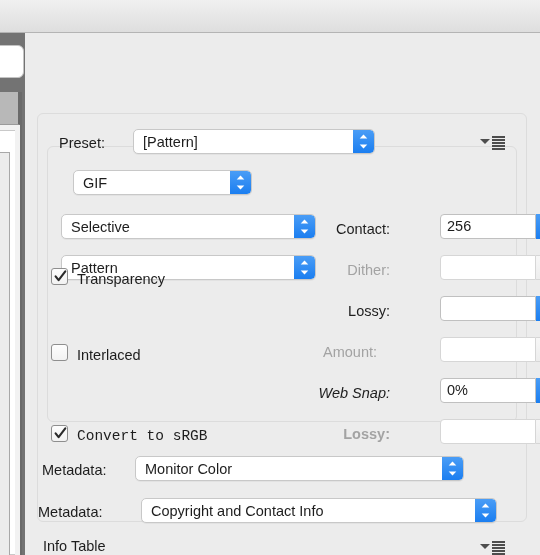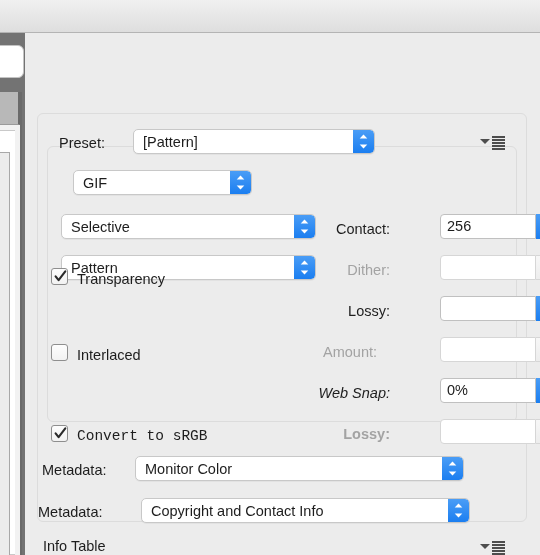--- a/index.html
+++ b/index.html
@@ -462,21 +462,21 @@
         </div>
         <div class="chev" style="top:14px;">
           <svg width="9" height="5" viewBox="0 0 9 5">
               <path d="M4.5 4.6 L0.7 0.4 L8.3 0.4 Z" fill="#ffffff"></path>
             </svg>
         </div>
       </div>
     </div>
 
     <div class="lbl" style="left:13px; top:472px;">Metadata:</div>
-    <div class="popup" style="left:116px; top:465px; width:329px;">
+    <div class="popup" style="left:116px; top:465px; width:356px;">
       <div class="ptext">Copyright and Contact Info</div>
       <div class="pstep">
         <div class="chev" style="top:4px;">
           <svg width="9" height="5" viewBox="0 0 9 5">
               <path d="M4.5 0.4 L8.3 4.6 L0.7 4.6 Z" fill="#ffffff"></path>
             </svg>
         </div>
         <div class="chev" style="top:14px;">
           <svg width="9" height="5" viewBox="0 0 9 5">
               <path d="M4.5 4.6 L0.7 0.4 L8.3 0.4 Z" fill="#ffffff"></path>

